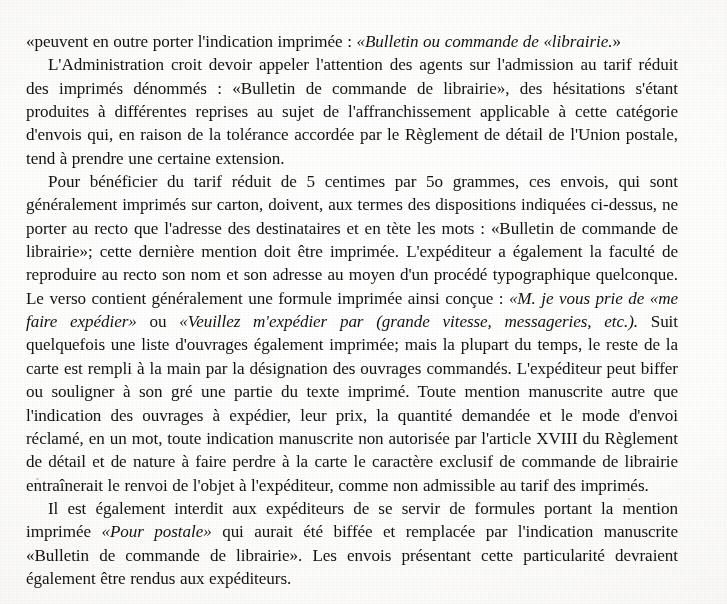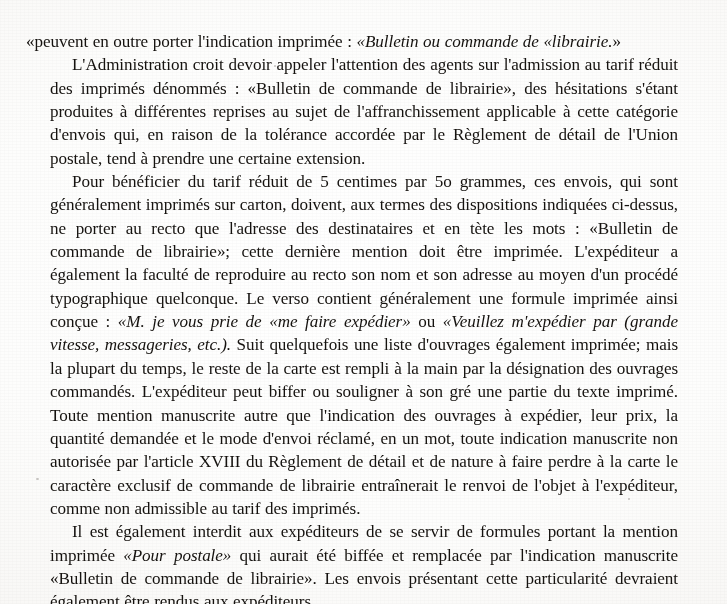--- a/index.html
+++ b/index.html
@@ -43,21 +43,20 @@
     letter-spacing: -0.07px;
     word-spacing: 0.4px;
     
     -webkit-font-smoothing: none;
     text-rendering: optimizeLegibility;
     color: #15120f;
   }
 
   p.para + p.para {
     margin-top: 0;
-    margin-left: 24px;
   }
 
   p.indent {
     text-indent: 22px;
   }
 
   
   p.continuation {
     text-indent: 0;
   }

